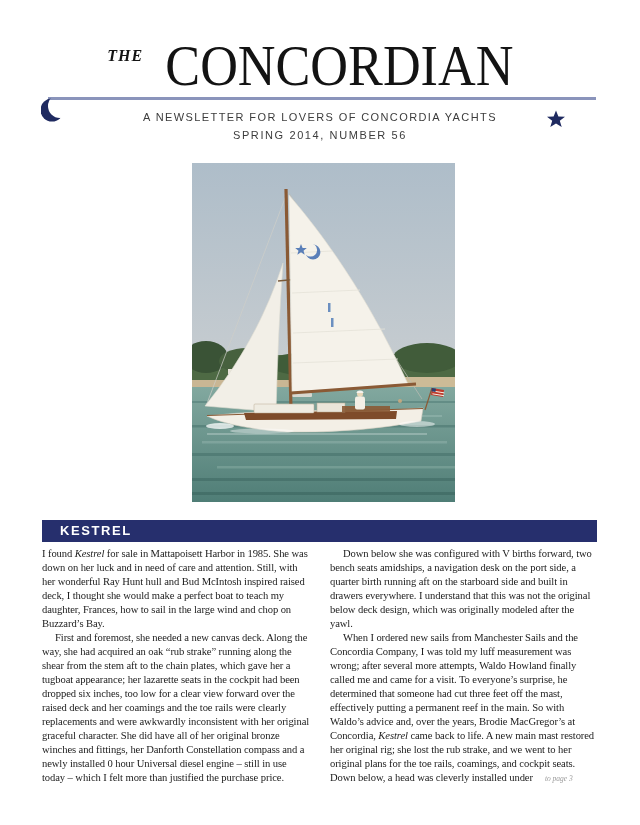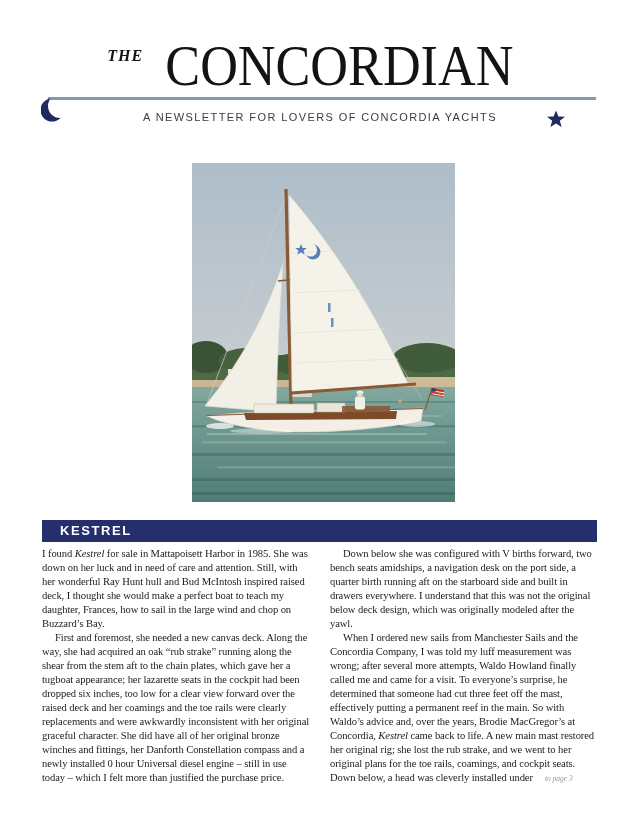--- a/index.html
+++ b/index.html
@@ -59,20 +59,21 @@
           <circle cx="11" cy="15" r="11.5" fill="#1f2a60" mask="url(#mmask)"></circle>
         </svg>
       </span>
       <span class="star-wrap">
         <svg width="20" height="20" viewBox="0 0 20 20">
           <polygon fill="#1f2a60" points="10,1.5 12.4,7.6 19,7.8 13.8,11.8 15.7,18.1 10,14.4 4.3,18.1 6.2,11.8 1,7.8 7.6,7.6"></polygon>
         </svg>
       </span>
     </div>
     <div class="tagline">A NEWSLETTER FOR LOVERS OF CONCORDIA YACHTS</div>
+    <div class="issue">SPRING 2014, NUMBER 56</div>
   </header>
 
   <figure class="photo">
     <svg width="263" height="339" viewBox="0 0 263 339">
       <defs>
         <linearGradient id="skyG" x1="0" y1="0" x2="0" y2="1">
           <stop offset="0" stop-color="#aebdc9"></stop>
             <stop offset="1" stop-color="#c6ccd0"></stop>
         </linearGradient>
         <linearGradient id="waterG" x1="0" y1="0" x2="0" y2="1">

